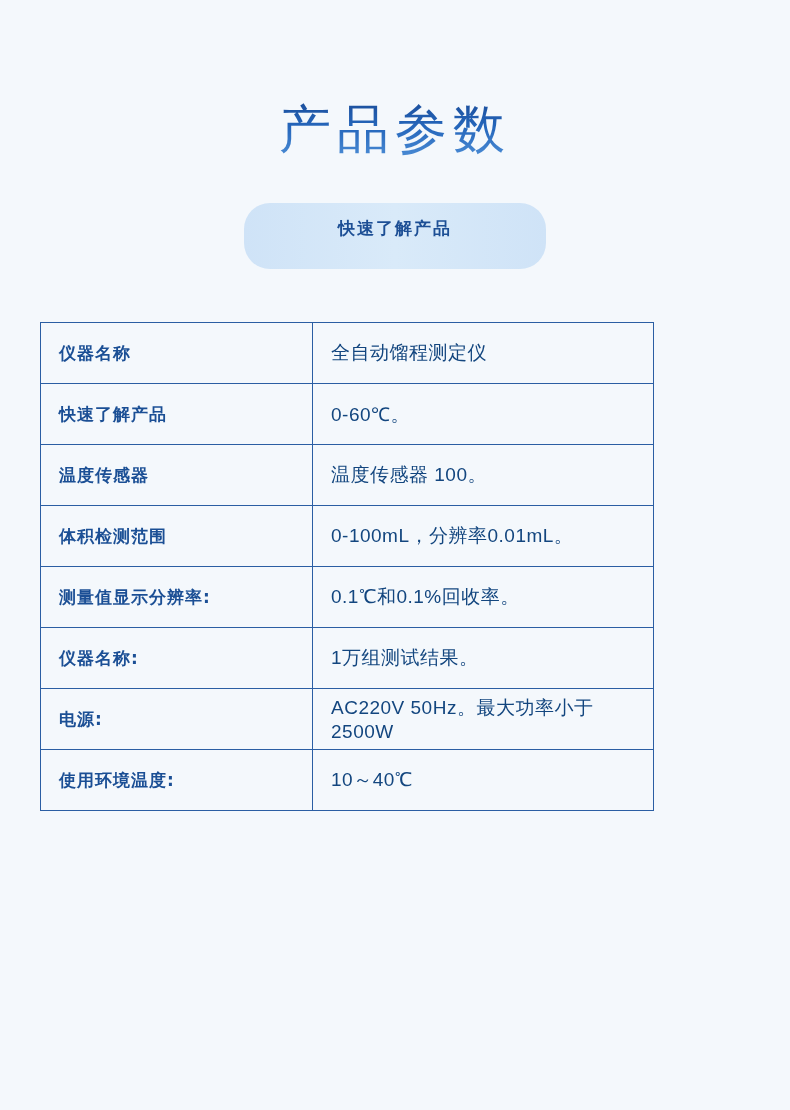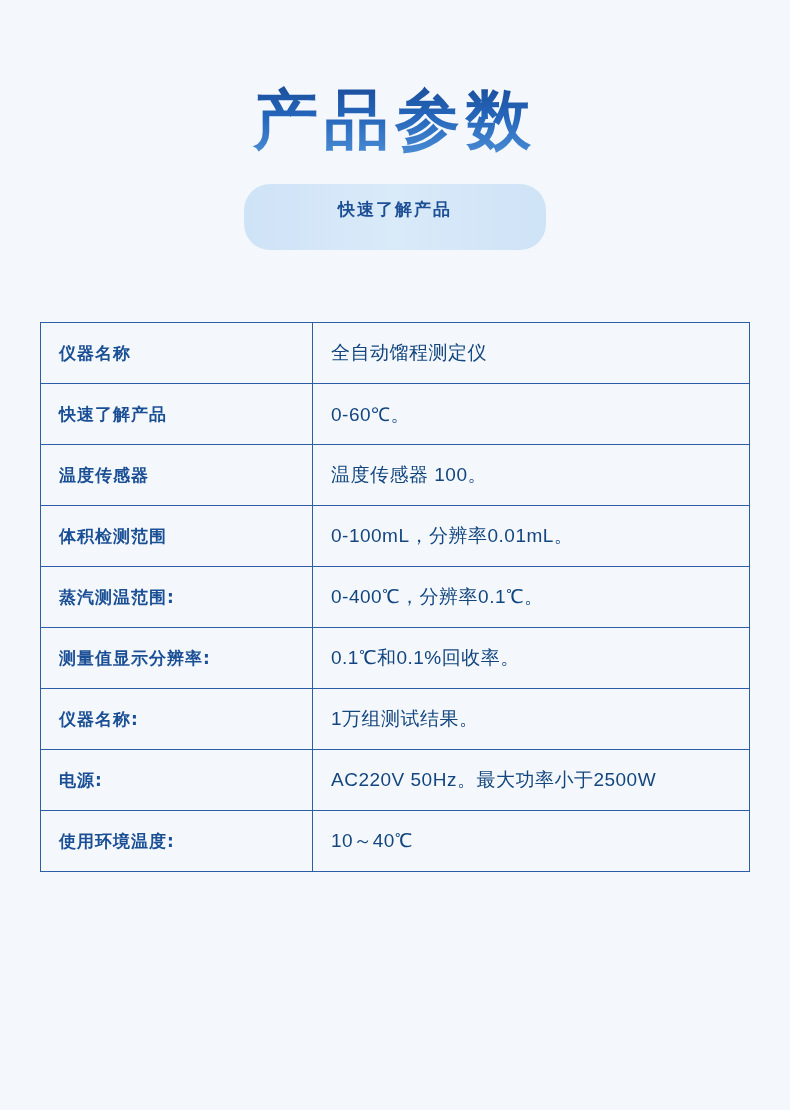--- a/index.html
+++ b/index.html
@@ -18,25 +18,25 @@
     width: 790px;
     height: 1110px;
     box-sizing: border-box;
   }
   .title-wrap {
     text-align: center;
     padding-top: 86px;
   }
   .page-title {
     font-family: "DejaVu Sans", sans-serif;
-    font-weight: bold;
-    font-size: 65px;
+    font-weight: normal;
+    font-size: 52px;
     letter-spacing: 6px;
     line-height: 1.05;
-    margin: 0;
+    margin: 16px;
     background: linear-gradient(180deg, #1c4f9c 0%, #2566bb 45%, #4a8bd4 100%);
     -webkit-background-clip: text;
     background-clip: text;
     color: transparent;
     -webkit-text-fill-color: transparent;
     display: inline-block;
   }
   .subtitle-wrap {
     text-align: center;
     margin-top: 30px;
@@ -51,21 +51,21 @@
     color: #1d4f95;
     font-family: "DejaVu Sans", sans-serif;
     font-weight: bold;
     font-size: 17px;
     letter-spacing: 2px;
   }
   .spec-table {
     position: absolute;
     left: 40px;
     top: 322px;
-    width: 710px;
+    width: 614px;
     border-collapse: collapse;
     table-layout: fixed;
   }
   .spec-table td {
     border: 1px solid #2b5ea3;
     height: 60px;
     padding: 0 0 0 18px;
     vertical-align: middle;
   }
   .spec-table td.label {
@@ -108,24 +108,20 @@
       </tr>
       <tr>
         <td class="label">温度传感器</td>
         <td class="value">温度传感器 100。</td>
       </tr>
       <tr>
         <td class="label"> 体积检测范围</td>
         <td class="value">0-100mL，分辨率0.01mL。</td>
       </tr>
       <tr>
-        <td class="label">蒸汽测温范围:</td>
-        <td class="value">0-400℃，分辨率0.1℃。</td>
-      </tr>
-      <tr>
         <td class="label">测量值显示分辨率:</td>
         <td class="value">0.1℃和0.1%回收率。</td>
       </tr>
       <tr>
         <td class="label">仪器名称:</td>
         <td class="value">1万组测试结果。</td>
       </tr>
       <tr>
         <td class="label">电源:</td>
         <td class="value">AC220V  50Hz。最大功率小于2500W</td>

